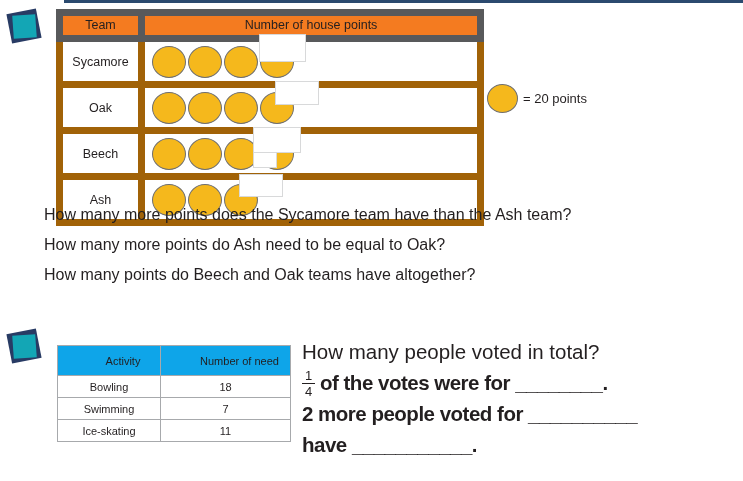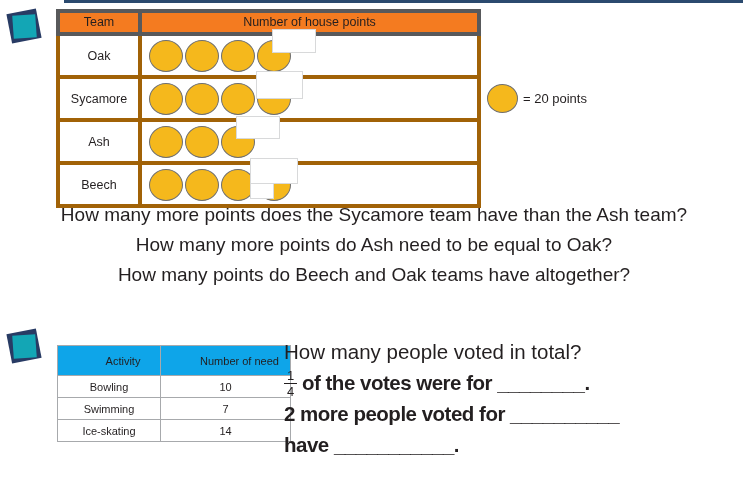--- a/index.html
+++ b/index.html
@@ -56,21 +56,21 @@
   
   .picto-table {
     position: absolute;
     left: 56px;
     top: 9px;
     width: 421px;
     border-collapse: collapse;
     table-layout: fixed;
   }
   .picto-table td, .picto-table th {
-    border: 4px solid #a16207;
+    border: 7px solid #a16207;
     padding: 0;
     margin: 0;
   }
   .picto-table thead th {
     background: #f47b20;
     color: #231f20;
     font-weight: normal;
     font-size: 12.5px;
     height: 19px;
     line-height: 19px;
@@ -144,27 +144,26 @@
   .key .key-label {
     margin-left: 5px;
     font-size: 13px;
     color: #231f20;
     white-space: nowrap;
   }
 
   
   .q-block-1 {
     position: absolute;
-    left: 54px;
+    left: 44px;
     top: 200px;
     width: 640px;
-    font-size: 19px;
+    font-size: 16px;
     line-height: 30px;
     color: #231f20;
-    text-align: center;
   }
   .q-block-1 p { margin: 0; }
 
   
   .votes-table {
     position: absolute;
     left: 57px;
     top: 345px;
     width: 233px;
     border-collapse: collapse;
@@ -184,21 +183,21 @@
     height: 29px;
     font-size: 11px;
     padding-left: 28px;
   }
   .votes-table .col-activity { width: 103px; }
   .votes-table .col-votes   { width: 130px; }
 
   
   .q-block-2 {
     position: absolute;
-    left: 284px;
+    left: 302px;
     top: 336px;
     width: 436px;
     font-size: 20.5px;
     line-height: 31px;
     color: #231f20;
   }
   .q-block-2 p { margin: 0; }
   .frac-line {
     display: flex;
     align-items: center;
@@ -243,41 +242,20 @@
   </colgroup>
   <thead>
     <tr>
       <th>Team</th>
       <th>Number of house points</th>
     </tr>
   </thead>
   <tbody>
 
     <tr>
-      <td class="team-cell">Oak</td>
-      <td class="points-cell">
-        <div class="sym-row">
-          <div class="disc">
-              <div class="circ"></div>
-            </div>
-          <div class="disc">
-              <div class="circ"></div>
-            </div>
-          <div class="disc">
-              <div class="circ"></div>
-            </div>
-          <div class="disc">
-            <div class="circ"></div>
-            <div class="cover" style="left:15px; top:-11px; width:44px; height:24px;"></div>
-          </div>
-        </div>
-      </td>
-    </tr>
-
-    <tr>
       <td class="team-cell">Sycamore</td>
       <td class="points-cell">
         <div class="sym-row">
           <div class="disc">
               <div class="circ"></div>
             </div>
           <div class="disc">
               <div class="circ"></div>
             </div>
           <div class="disc">
@@ -285,32 +263,35 @@
             </div>
           <div class="disc">
             <div class="circ"></div>
             <div class="cover" style="left:-1px; top:-12px; width:47px; height:28px;"></div>
           </div>
         </div>
       </td>
     </tr>
 
     <tr>
-      <td class="team-cell">Ash</td>
+      <td class="team-cell">Oak</td>
       <td class="points-cell">
         <div class="sym-row">
           <div class="disc">
               <div class="circ"></div>
             </div>
           <div class="disc">
               <div class="circ"></div>
             </div>
           <div class="disc">
+              <div class="circ"></div>
+            </div>
+          <div class="disc">
             <div class="circ"></div>
-            <div class="cover" style="left:15px; top:-10px; width:44px; height:23px;"></div>
+            <div class="cover" style="left:15px; top:-11px; width:44px; height:24px;"></div>
           </div>
         </div>
       </td>
     </tr>
 
     <tr>
       <td class="team-cell">Beech</td>
       <td class="points-cell">
         <div class="sym-row">
           <div class="disc">
@@ -323,20 +304,38 @@
               <div class="circ"></div>
             </div>
           <div class="disc">
             <div class="circ"></div>
             <div class="cover" style="left:-7px; top:-11px; width:24px; height:41px;"></div>
             <div class="cover" style="left:-7px; top:-11px; width:48px; height:26px;"></div>
           </div>
         </div>
       </td>
     </tr>
+
+    <tr>
+      <td class="team-cell">Ash</td>
+      <td class="points-cell">
+        <div class="sym-row">
+          <div class="disc">
+              <div class="circ"></div>
+            </div>
+          <div class="disc">
+              <div class="circ"></div>
+            </div>
+          <div class="disc">
+            <div class="circ"></div>
+            <div class="cover" style="left:15px; top:-10px; width:44px; height:23px;"></div>
+          </div>
+        </div>
+      </td>
+    </tr>
   </tbody>
 </table>
 
 <div class="key">
   <div class="key-disc"></div>
   <div class="key-label">= 20 points</div>
 </div>
 
 <div class="q-block-1">
   <p>How many more points does the Sycamore team have than the Ash team?</p>
@@ -351,29 +350,29 @@
   </colgroup>
   <thead>
     <tr>
       <th>Activity</th>
       <th>Number of need</th>
     </tr>
   </thead>
   <tbody>
     <tr>
       <td>Bowling</td>
-      <td>10</td>
+      <td>18</td>
     </tr>
     <tr>
       <td>Swimming</td>
       <td>7</td>
     </tr>
     <tr>
       <td>Ice-skating</td>
-      <td>14</td>
+      <td>11</td>
     </tr>
   </tbody>
 </table>
 
 <div class="q-block-2">
   <p>How many people voted in total?</p>
   <div class="frac-line">
     <span class="frac">
       <span class="num">1</span>
       <span class="bar"></span>

